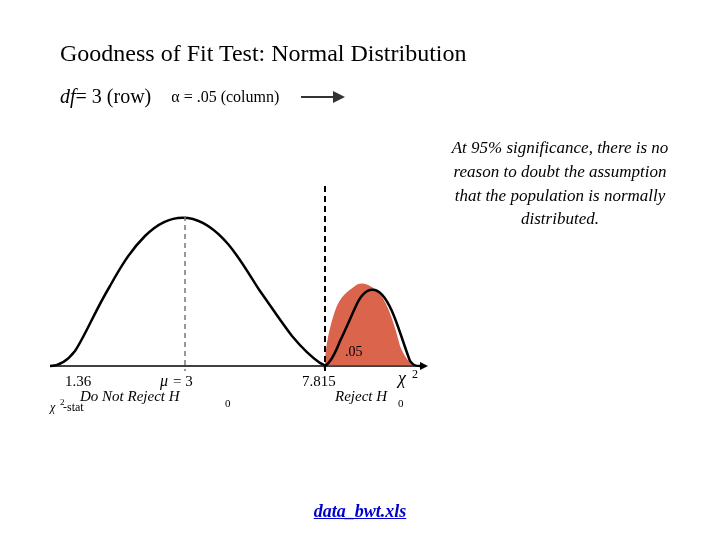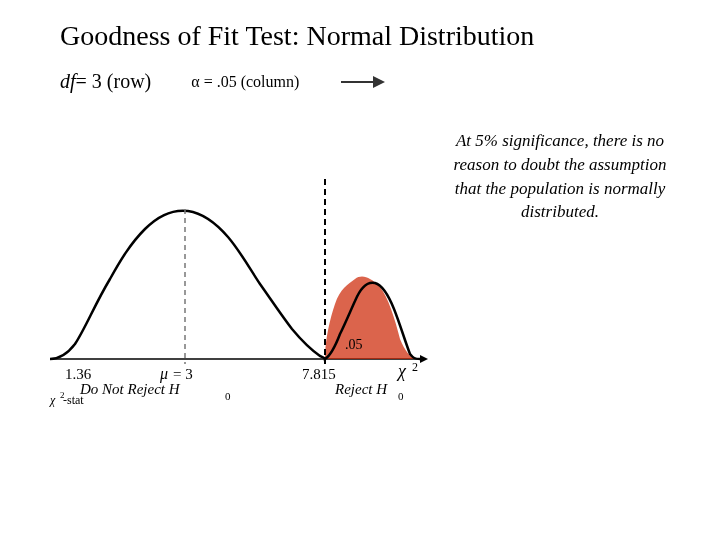--- a/index.html
+++ b/index.html
@@ -11,32 +11,33 @@
       overflow: hidden;
       position: relative;
     }
     .page-container {
       width: 720px;
       height: 540px;
       padding: 20px 30px;
       position: relative;
     }
     .title {
-      font-size: 28px;
+      font-size: 24px;
       font-weight: normal;
       text-align: left;
       margin-bottom: 18px;
       margin-left: 30px;
+      margin-top: 20px;
     }
     .params-row {
       display: flex;
       align-items: center;
       margin-left: 30px;
-      margin-bottom: 26px;
-      gap: 40px;
+      margin-bottom: 18px;
+      gap: 20px;
     }
     .arrow-chi {
       display: flex;
       align-items: center;
       gap: 10px;
     }
 
     .main-content {
       display: flex;
       flex-direction: row;
@@ -159,18 +160,19 @@
         <text x="382" y="252" font-size="12" font-family="Times New Roman, Times, serif">2</text>
 
         <text x="20" y="285" font-size="12" font-style="italic" font-family="Times New Roman, Times, serif">χ</text>
         <text x="30" y="279" font-size="9" font-family="Times New Roman, Times, serif">2</text>
         <text x="33" y="285" font-size="12" font-family="Times New Roman, Times, serif">-stat</text>
 
       </svg>
     </div>
 
     <div class="annotation-box">
-      <span>At 5% significance, there is no reason to doubt the assumption that the population is normally distributed.</span>
+      <span>At 95% significance, there is no reason to doubt the assumption that the population is normally distributed.</span>
     </div>
   </div>
 
+  <div class="data-link">data_bwt.xls</div>
 
 </div>
 
 </body></html>

